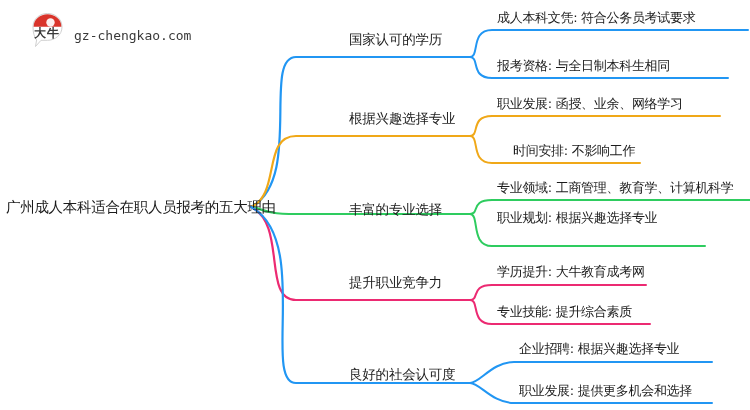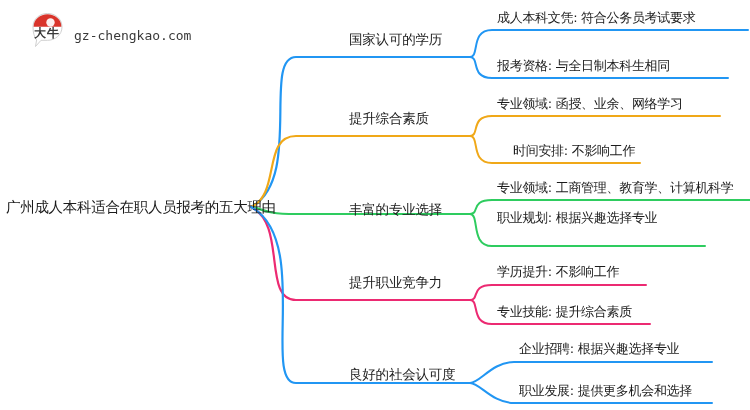--- a/index.html
+++ b/index.html
@@ -123,27 +123,27 @@
         <path d="M 470 383 C 480 383 492 362 514 362 L 712 362" stroke="#2196f3" stroke-width="2" fill="none" stroke-linecap="round"></path>
         <path d="M 470 383 C 480 383 492 403 514 403 L 712 403" stroke="#2196f3" stroke-width="2" fill="none" stroke-linecap="round"></path>
       </g>
   </svg>
 
   <div id="text-layer">
       <div class="node-text root-text" style="left: 6px; top: 200px;">广州成人本科适合在职人员报考的五大理由</div>
       <div class="node-text branch-text" style="left: 349px; top: 33px;">国家认可的学历</div>
       <div class="node-text leaf-text" style="left: 497px; top: 11px;">成人本科文凭: 符合公务员考试要求</div>
       <div class="node-text leaf-text" style="left: 497px; top: 59px;">报考资格: 与全日制本科生相同</div>
-      <div class="node-text branch-text" style="left: 349px; top: 112px;">提升综合素质</div>
-      <div class="node-text leaf-text" style="left: 497px; top: 97px;">专业领域: 函授、业余、网络学习</div>
+      <div class="node-text branch-text" style="left: 349px; top: 112px;">根据兴趣选择专业</div>
+      <div class="node-text leaf-text" style="left: 497px; top: 97px;">职业发展: 函授、业余、网络学习</div>
       <div class="node-text leaf-text" style="left: 497px; top: 144px; padding-left: 16px;">时间安排: 不影响工作</div>
       <div class="node-text branch-text" style="left: 349px; top: 203px;">丰富的专业选择</div>
       <div class="node-text leaf-text" style="left: 497px; top: 181px;">专业领域: 工商管理、教育学、计算机科学</div>
       <div class="node-text leaf-text" style="left: 497px; top: 211px;">职业规划: 根据兴趣选择专业</div>
       <div class="node-text branch-text" style="left: 349px; top: 276px;">提升职业竞争力</div>
-      <div class="node-text leaf-text" style="left: 497px; top: 265px;">学历提升: 不影响工作</div>
+      <div class="node-text leaf-text" style="left: 497px; top: 265px;">学历提升: 大牛教育成考网</div>
       <div class="node-text leaf-text" style="left: 497px; top: 305px;">专业技能: 提升综合素质</div>
       <div class="node-text branch-text" style="left: 349px; top: 368px;">良好的社会认可度</div>
       <div class="node-text leaf-text" style="left: 519px; top: 342px;">企业招聘: 根据兴趣选择专业</div>
       <div class="node-text leaf-text" style="left: 519px; top: 384px;">职业发展: 提供更多机会和选择</div>
     </div>
 
 </div>
 
 </body></html>

